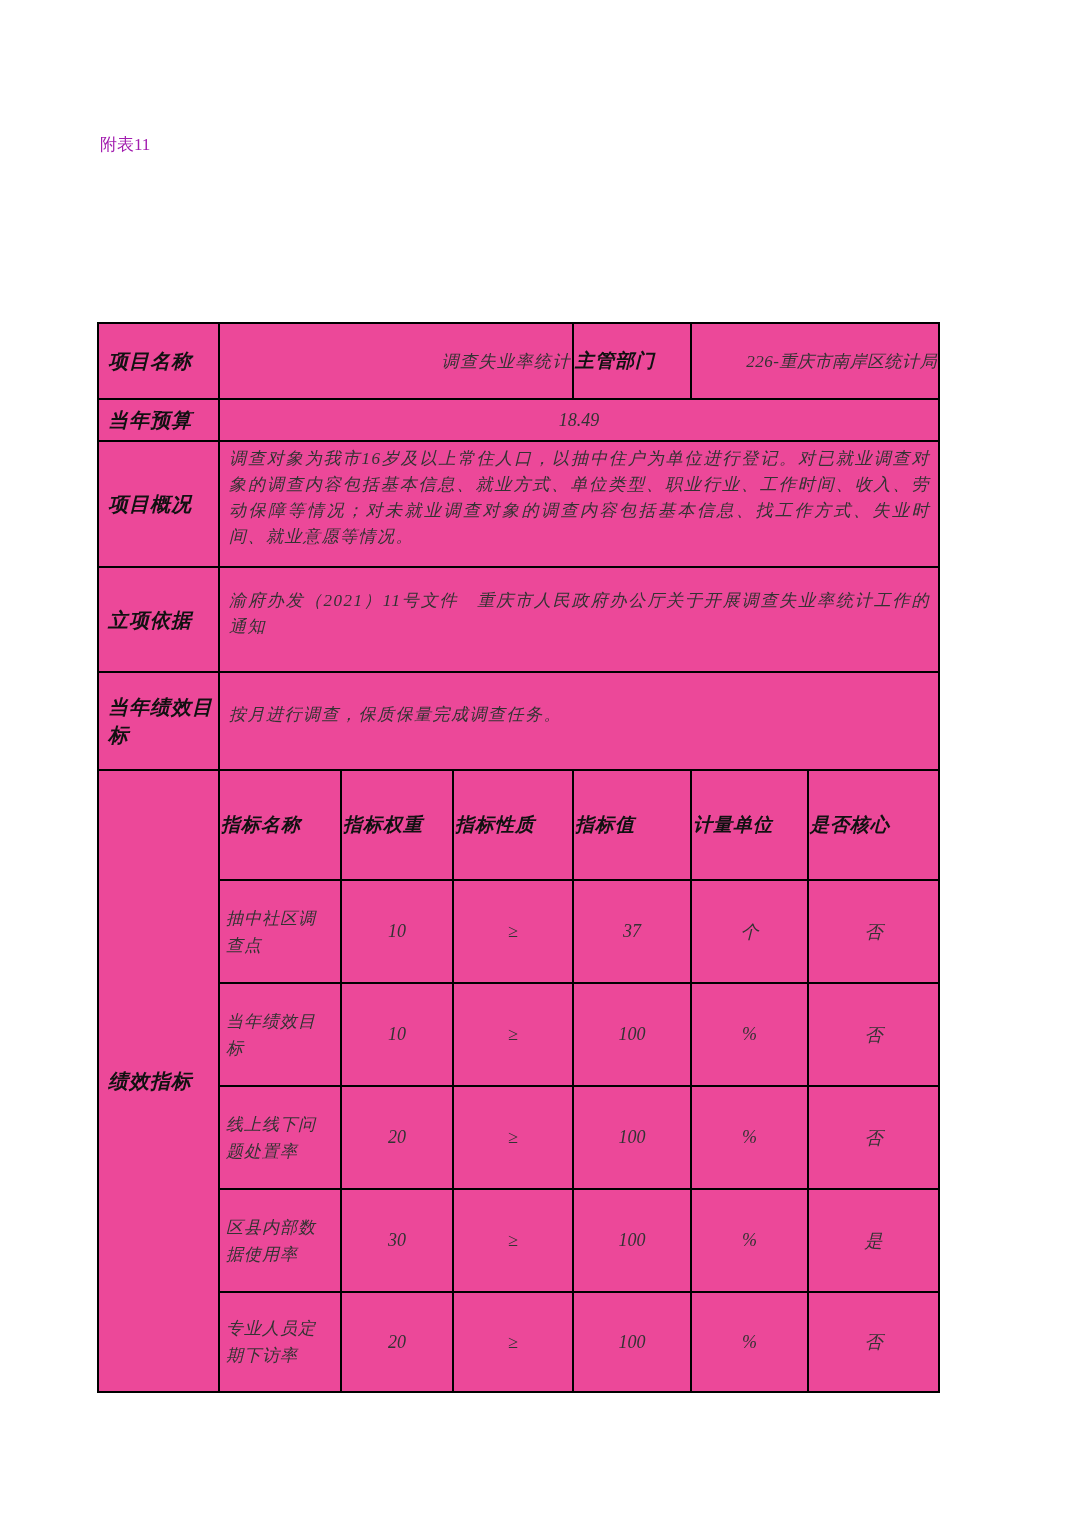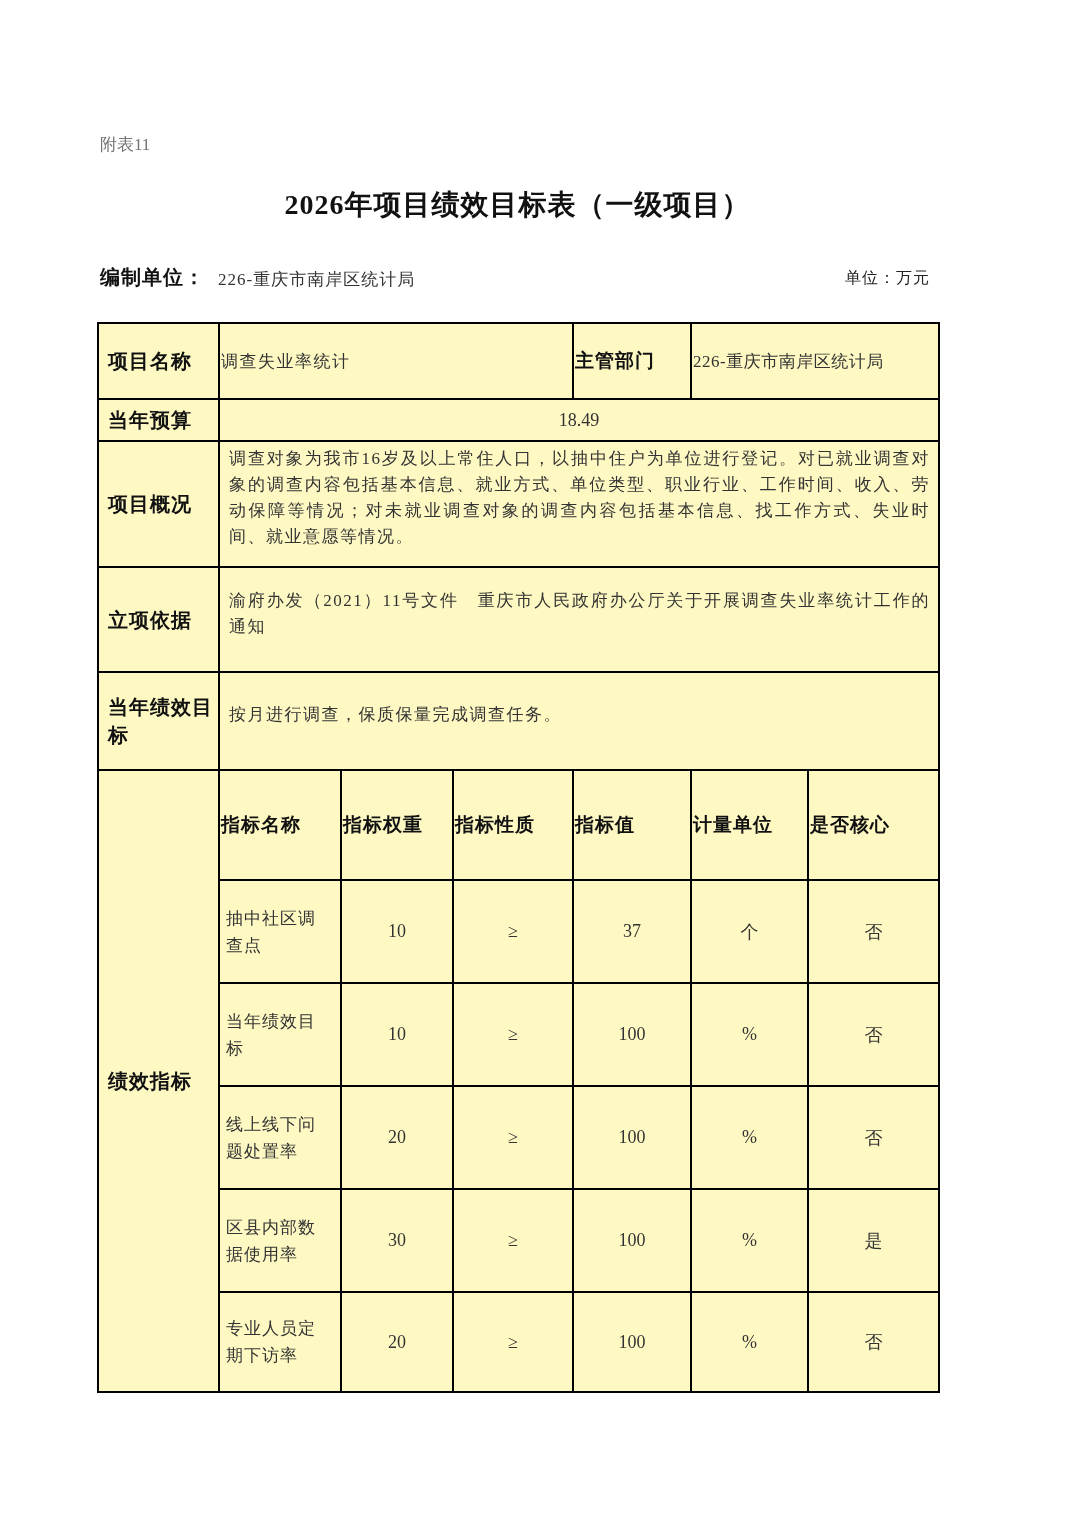--- a/index.html
+++ b/index.html
@@ -16,21 +16,21 @@
   }
   .page {
     position: absolute;
     inset: 0;
   }
   .note {
     position: absolute;
     left: 100px;
     top: 133px;
     font-size: 17px;
-    color: #737373;
+    color: #a21caf;
   }
   .doc-title {
     position: absolute;
     left: 97px;
     top: 186px;
     width: 841px;
     text-align: center;
     font-size: 28px;
     font-weight: bold;
     letter-spacing: 1px;
@@ -72,34 +72,35 @@
     position: absolute;
     left: 97px;
     top: 322px;
     width: 841px;
     border-collapse: collapse;
     table-layout: fixed;
   }
   table.main td {
     border: 2px solid #000;
     vertical-align: middle;
-    background: #fef9c3;
+    background: #ec4899;
     overflow: hidden;
+    font-style: italic;
   }
   td.rowlabel {
     font-size: 20px;
     font-weight: bold;
     letter-spacing: 1px;
     color: #111;
     padding: 2px 2px 2px 9px;
     line-height: 28px;
     word-break: break-all;
   }
   td.value-center {
-    text-align: left;
+    text-align: right;
     font-size: 17px;
     letter-spacing: 1.5px;
     color: #333;
   }
   td.value-num {
     text-align: center;
     font-size: 18px;
     color: #333;
   }
   td.paragraph {
@@ -129,27 +130,21 @@
     margin-left: 16px;
   }
 </style>
 </head>
 <body>
 
 <div class="page">
 
   <div class="note">附表11</div>
 
-  <div class="doc-title">2026年项目绩效目标表（一级项目）</div>
-
-  <div class="prepared-row">
-    <span class="prepared-label">编制单位：</span>
-    <span class="prepared-value">226-重庆市南岸区统计局</span>
-    <span class="unit-label">单位：万元</span>
-  </div>
+
 
   <table class="main">
     <colgroup>
       <col style="width:121px">
         <col style="width:122px">
         <col style="width:112px">
       <col style="width:120px">
         <col style="width:118px">
         <col style="width:117px">
       <col style="width:131px">

